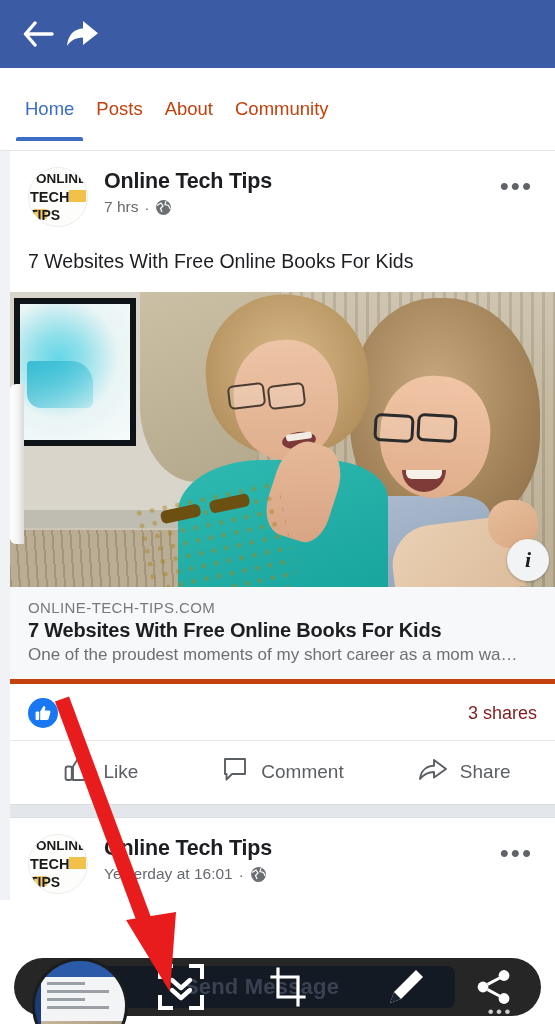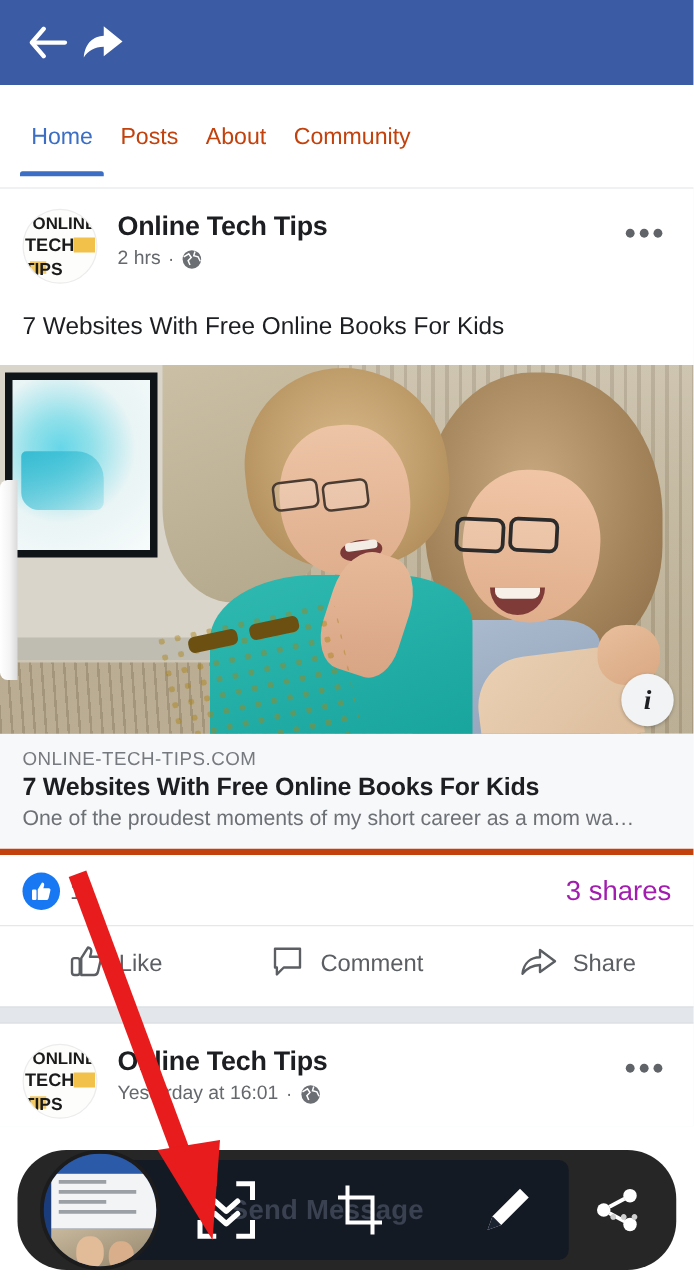--- a/index.html
+++ b/index.html
@@ -33,21 +33,21 @@
     border-bottom: 1px solid #e2e4e8;
   }
   .tab { flex: 0 0 auto; font-size: 18.5px; color: #c2410c; padding: 0 11px; line-height: 64px; position: relative; }
   .tab.active { color: #3b6ec4; }
   .tab.active::after {
     content:""; position:absolute; left: 2px; right: 2px; bottom: 0;
     height: 4px; background: #3b6ec4; border-radius: 2px 2px 0 0;
   }
 
   
-  .feed { position: relative; background: #f0f2f5; }
+  .feed { position: relative; background: #f0f2f5; padding-left: 10px; }
   .post { background: #ffffff; position: relative; }
 
   .post-head { display: flex; align-items: flex-start; padding: 16px 18px 6px 18px; }
   .avatar {
     width: 60px; height: 60px; border-radius: 50%; flex: 0 0 auto;
     background: #fdfdfb; overflow: hidden; position: relative;
     border: 1px solid #ececec;
   }
   .avatar .lg-line { position:absolute; font-weight: 700; font-family:"Liberation Sans", sans-serif; color:#1b1b1b; white-space: nowrap; }
   .avatar .l1 { top: 3px; left: 7px; font-size: 13.5px; }
@@ -197,30 +197,30 @@
   .link-card { background: #f7f8fa; padding: 12px 18px 14px 18px; border-bottom: 5px solid #c2410c; }
   .link-domain { font-size: 15px; color: #76797d; letter-spacing: .4px; }
   .link-title { font-size: 20px; font-weight: 700; color: #1c1e21; margin-top: 3px; letter-spacing: -.2px; }
   .link-desc { font-size: 17px; color: #6d7074; margin-top: 3px; }
 
   
   .counts { display:flex; align-items:center; justify-content:space-between; padding: 14px 18px 12px 18px; }
   .counts-left { display:flex; align-items:center; gap: 8px; }
   .like-pill { width: 30px; height: 30px; border-radius: 50%; background:#1877f2; display:flex; align-items:center; justify-content:center; }
   .count-num { font-size: 18px; color:#5b5e62; }
-  .count-shares { font-size: 22px; color:#a21caf; }
+  .count-shares { font-size: 18px; color:#7f1d1d; }
 
   .actions { display:flex; align-items:center; border-top:1px solid #e5e7ea; padding: 14px 0 16px 0; }
   .action { flex:1 1 0; display:flex; align-items:center; justify-content:center; gap: 12px; color:#5b5e62; font-size: 19px; }
 
   .post-gap { height: 14px; background: #e3e6ea; border-top:1px solid #dadde1; border-bottom:1px solid #dadde1; }
 
   
   .ss-toolbar {
-    position: absolute; left: 14px; right: 14px; bottom: 8px; height: 96px;
+    position: absolute; left: 14px; right: 14px; bottom: 8px; height: 58px;
     background: #262626; border-radius: 39px; display: flex; align-items: center;
     z-index: 40;
   }
   .ss-inner {
     position:absolute; left: 54px; right: 86px; top: 8px; bottom: 8px;
     background: #141a24; border-radius: 8px;
     display:flex; align-items:center;
   }
   .ss-send-label {
     position:absolute; left: 0; right: 0; text-align:center;
@@ -290,21 +290,21 @@
           <div class="swoosh1"></div>
           <div class="swoosh2"></div>
           <div class="lg-line l1">ONLINE</div>
           <div class="lg-line l2">TECH</div>
           <div class="lg-line l3">TIPS</div>
         </div>
 
         <div class="post-meta">
           <div class="page-name">Online Tech Tips</div>
           <div class="sub-line">
-            <span>2 hrs</span>
+            <span>7 hrs</span>
             <span class="dot-sep">·</span>
             <span class="globe">
               <svg width="17" height="17" viewBox="0 0 17 17" aria-hidden="true">
                 <circle cx="8.5" cy="8.5" r="7.4" fill="#6b6e72"></circle>
                 <path d="M2 6.5 L6 4 L8 7 L5.5 9.5 L7 13 M11 2.2 L10 5.5 L13.5 6.5 L15.2 10" stroke="#ffffff" stroke-width="1.2" fill="none"></path>
               </svg>
             </span>
           </div>
         </div>
 

